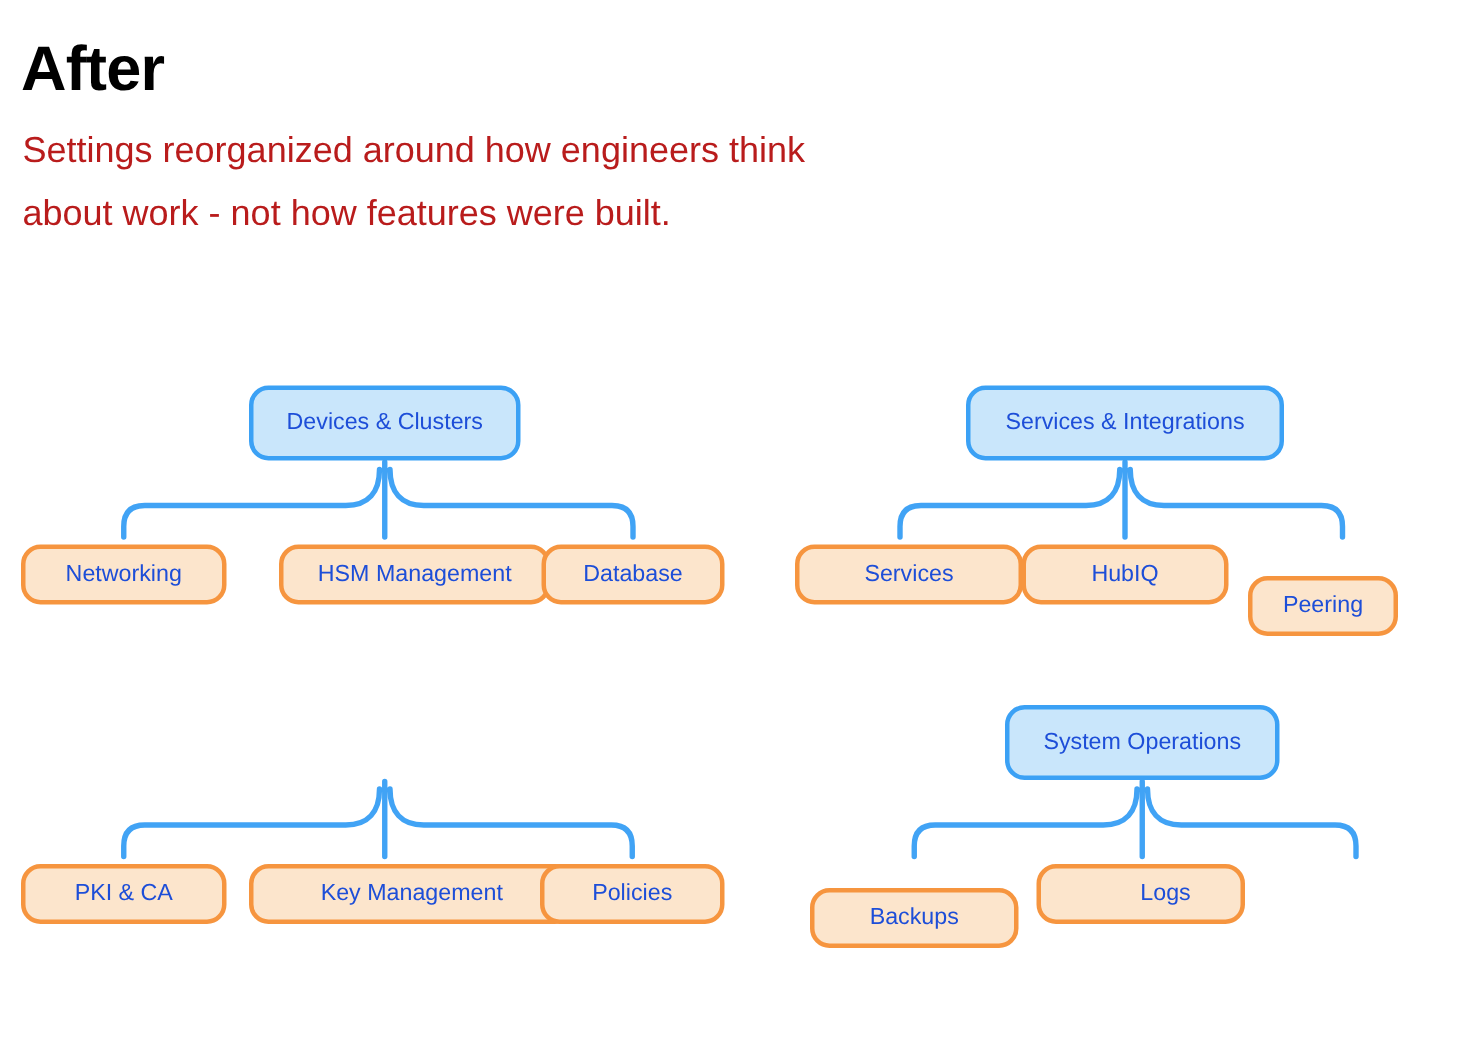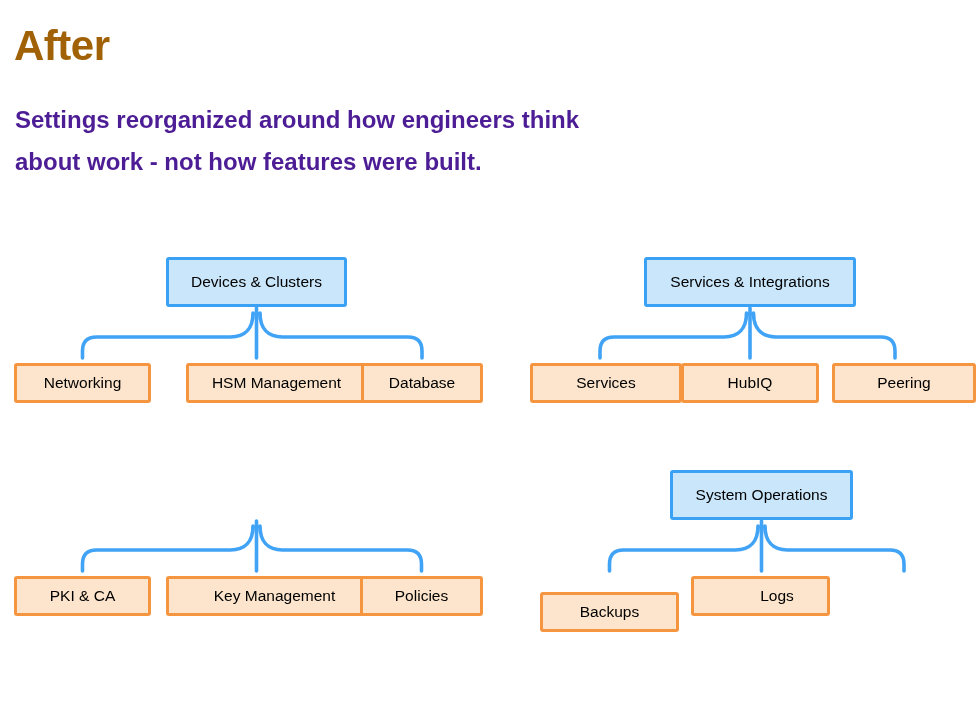--- a/index.html
+++ b/index.html
@@ -16,31 +16,31 @@
     overflow: hidden;
   }
   .title {
     position: absolute;
     left: 14px;
     top: 22px;
     margin: 0;
     font-size: 42px;
     font-weight: 600;
     letter-spacing: -0.5px;
-    color: #a16207;
+    color: #000000;
   }
   .subtitle {
     position: absolute;
     left: 15px;
-    top: 99px;
+    top: 80px;
     margin: 0;
     font-size: 24px;
     line-height: 42px;
-    font-weight: 700;
-    color: #4c1d95;
+    font-weight: 400;
+    color: #b91c1c;
   }
   .subtitle span { display: block; }
 
   .tree { position: absolute; height: 146px; }
   .connector {
     position: absolute;
     left: 0; top: 0;
     overflow: visible;
     color: var(--connector-blue, #41a3f5);
   }
@@ -49,23 +49,23 @@
     stroke: currentColor;
     stroke-width: 3.6;
     stroke-linecap: round;
   }
   .box {
     position: absolute;
     box-sizing: border-box;
     display: flex;
     align-items: center;
     justify-content: center;
-    border-radius: 3px;
+    border-radius: 13px;
     font-size: 15.5px;
-    color: #000000;
+    color: #1d4ed8;
     white-space: nowrap;
   }
   .parent {
     top: 0;
     height: 50px;
     background: var(--parent-fill, #c9e6fb);
     border: 3px solid var(--parent-border, #3ba1f5);
   }
   .child {
     top: 106px;
@@ -110,21 +110,21 @@
       </svg>
     <div class="box parent" style="left:114px; width:212px;">
       <span>Services &amp; Integrations</span>
     </div>
     <div class="box child" style="left:0px; width:152px;">
       <span>Services</span>
     </div>
     <div class="box child" style="left:151px; width:138px;">
       <span>HubIQ</span>
     </div>
-    <div class="box child" style="left:302px; width:144px;">
+    <div class="box child" style="left:302px; width:100px;margin-top:21px;">
       <span>Peering</span>
     </div>
   </div>
 
   <div class="tree" style="left:14px; top:470px; width:469px;">
     <svg class="connector" width="469" height="146" viewBox="0 0 469 146">
         <path d="M 242.5 51 L 242.5 101 M 68.5 101 L 68.5 94 Q 68.5 80 82.5 80 L 216.5 80 C 231.5 80 239 71 239 56 M 246 56 C 246 71 253.5 80 268.5 80 L 393.5 80 Q 407.5 80 407.5 94 L 407.5 101"></path>
       </svg>
     <div class="box child" style="left:0px; width:137px;">
       <span>PKI &amp; CA</span>

